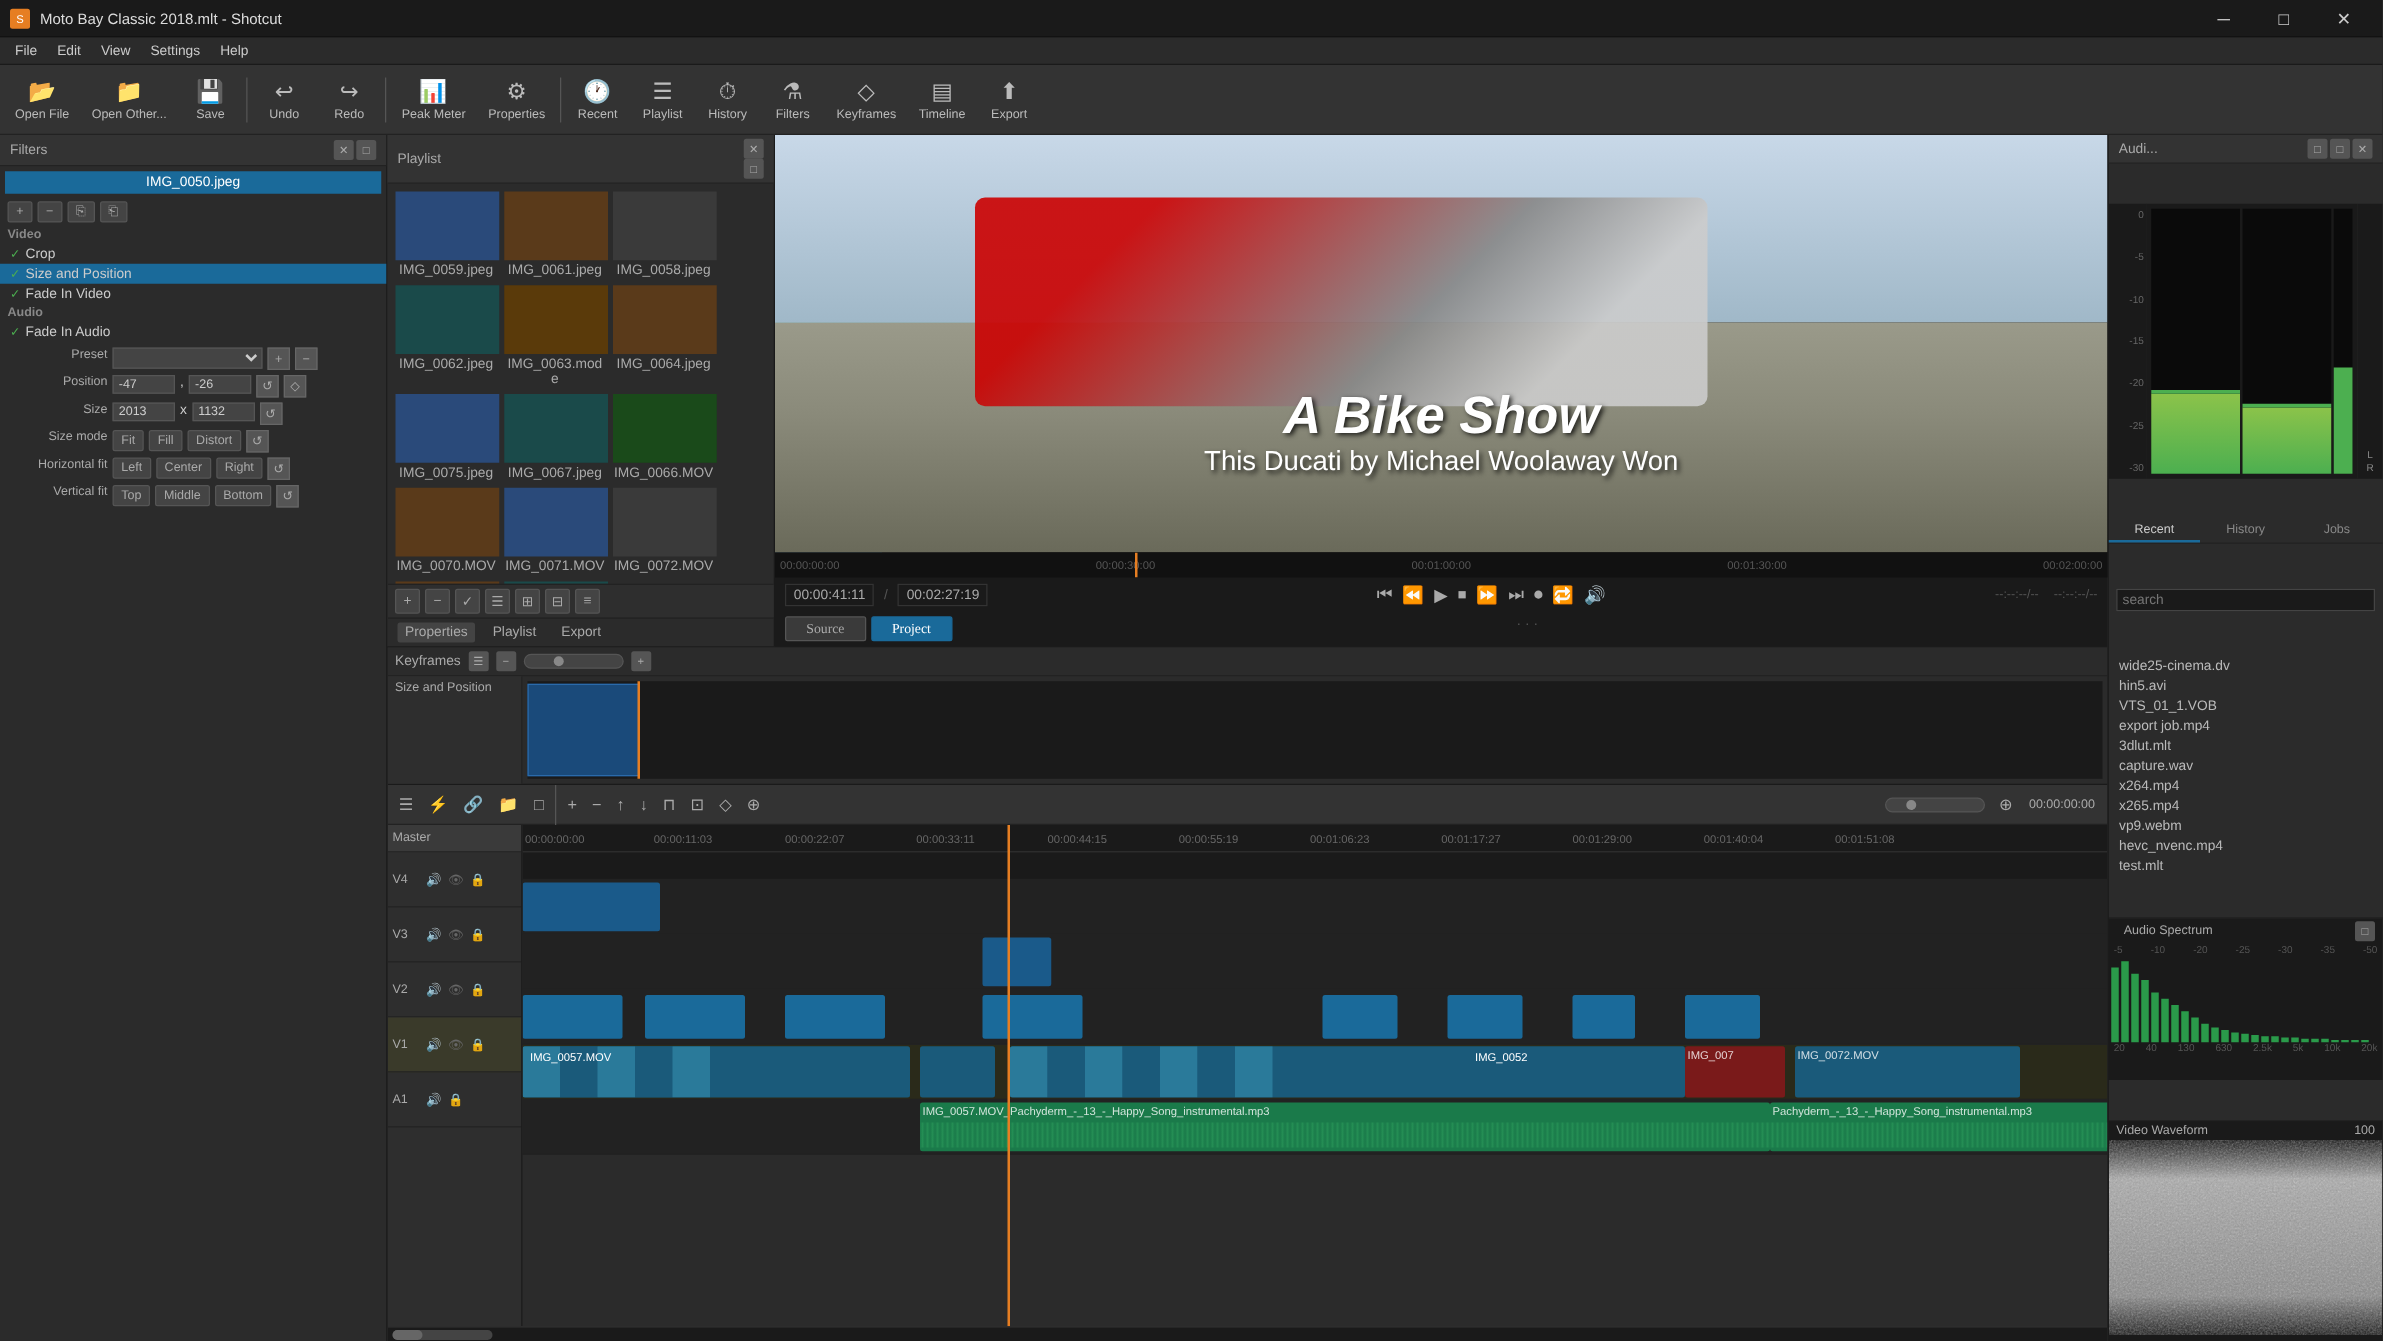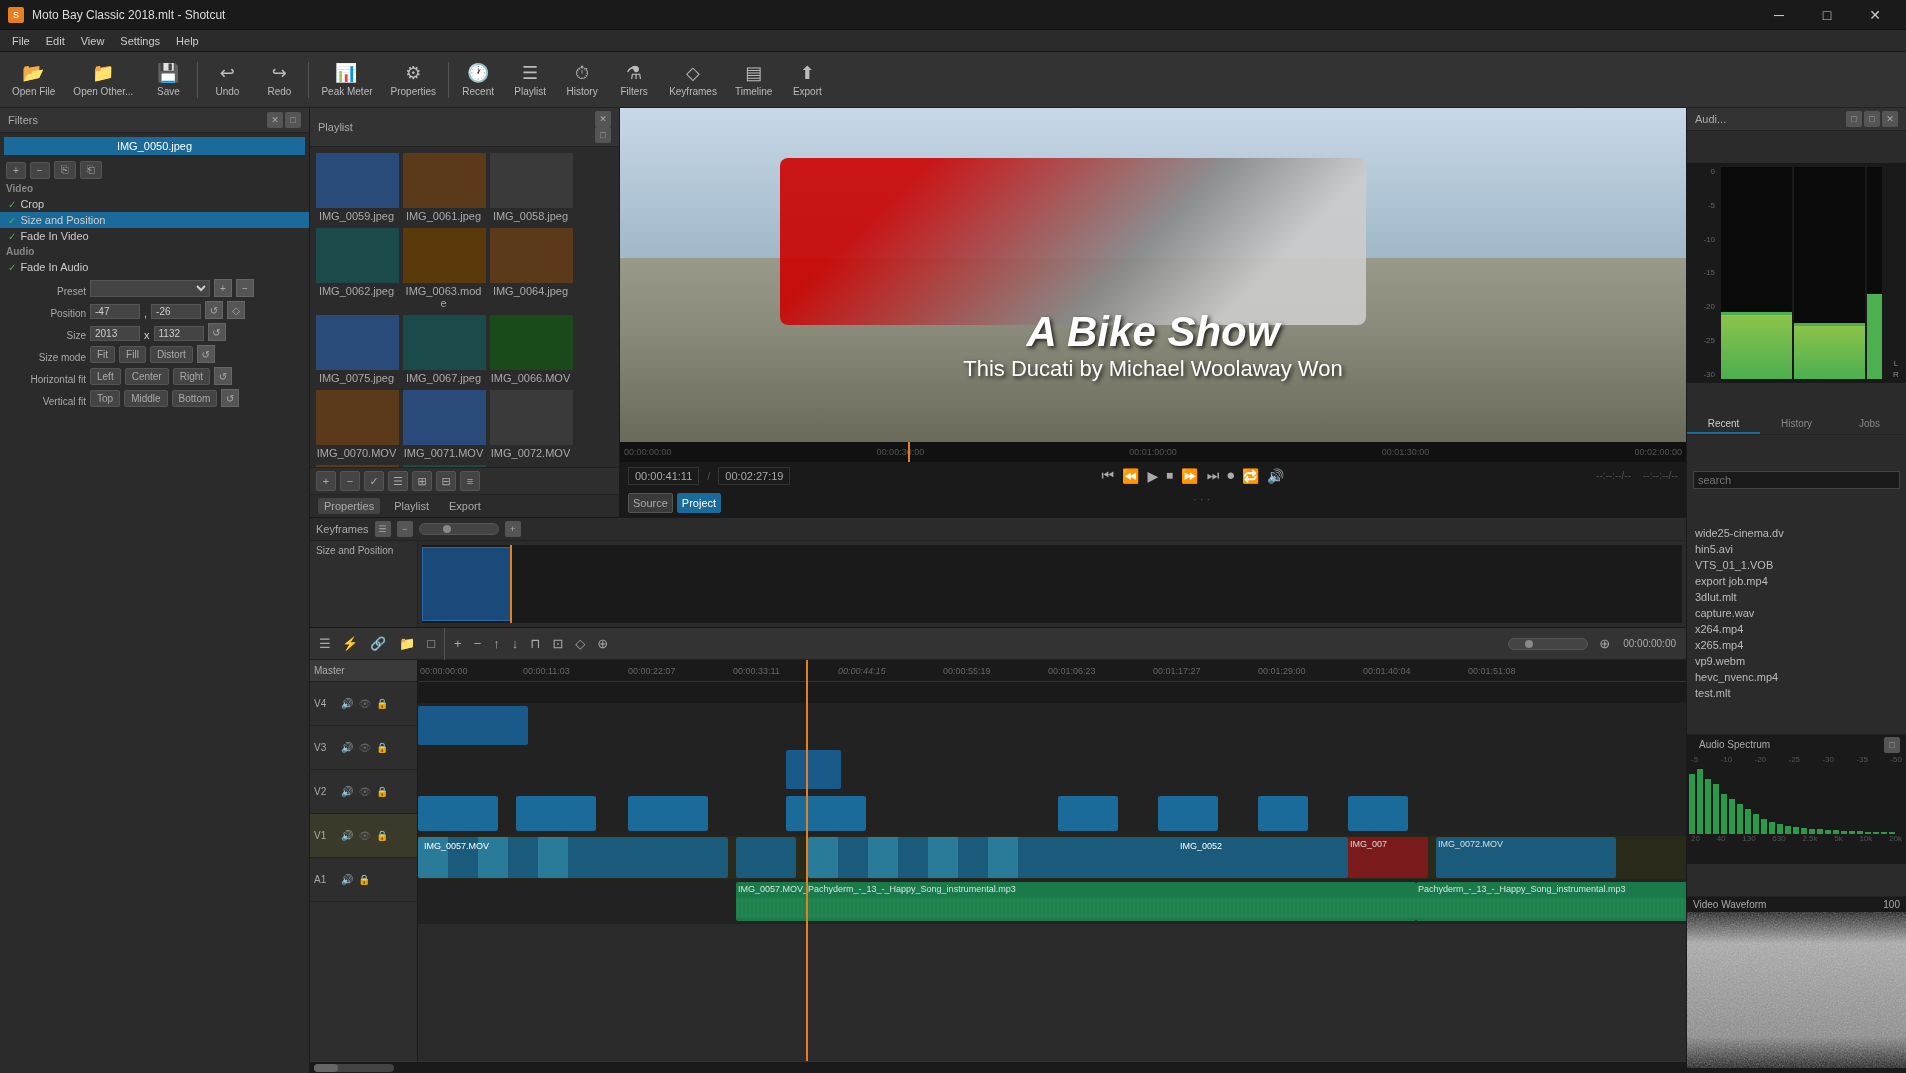--- a/index.html
+++ b/index.html
@@ -37,21 +37,21 @@
 
     .filter-section-title { padding: 2px 6px; font-size: 10px; color: #888; font-weight: bold; }
     .filter-item { display: flex; align-items: center; padding: 2px 8px; gap: 4px; cursor: pointer; }
     .filter-check { color: #4CAF50; font-size: 10px; }
     .filter-name { font-size: 11px; color: #ccc; }
     .filter-item.selected { background: #1a6a9a; }
     .fa-btn { background: #444; border: 1px solid #555; color: #aaa; padding: 2px 6px; font-size: 10px; cursor: pointer; border-radius: 2px; }
 
     
     #filter-controls { padding: 4px 6px; display: flex; flex-direction: column; gap: 4px; flex: 1; overflow-y: auto; }
-    .control-row { display: flex; align-items: flex-end; gap: 4px; }
+    .control-row { display: flex; align-items: flex-start; gap: 4px; }
     .control-label { width: 80px; font-size: 10px; color: #aaa; text-align: right; }
     .control-input { background: #444; border: 1px solid #555; color: #ccc; padding: 1px 4px; font-size: 10px; width: 60px; }
     .control-select { background: #444; border: 1px solid #555; color: #ccc; padding: 1px 2px; font-size: 10px; width: 80px; }
     .control-btn { background: #555; border: 1px solid #666; color: #aaa; width: 18px; height: 18px; font-size: 10px; cursor: pointer; display: flex; align-items: center; justify-content: center; }
 
     
     #center-area { flex: 1; display: flex; flex-direction: column; }
     #playlist-header { background: #333; padding: 3px 8px; display: flex; align-items: center; justify-content: space-between; border-bottom: 1px solid #222; }
     #playlist-header span { font-size: 11px; color: #aaa; }
     #playlist-grid { display: flex; flex-wrap: wrap; padding: 4px; gap: 2px; overflow-y: auto; flex: 1; }
@@ -72,21 +72,21 @@
     #preview-video { flex: 1; background: #000; position: relative; overflow: hidden; }
     .preview-overlay { position: absolute; bottom: 60px; left: 0; right: 0; text-align: center; }
     .preview-title { font-size: 42px; font-weight: bold; color: white; text-shadow: 2px 2px 4px rgba(0,0,0,0.8); font-style: italic; }
     .preview-subtitle { font-size: 22px; color: white; text-shadow: 2px 2px 4px rgba(0,0,0,0.8); }
     #timeline-bar { height: 24px; background: #1a1a1a; position: relative; overflow: hidden; }
     .tl-marker { position: absolute; top: 0; bottom: 0; width: 2px; background: #e67e22; }
     #transport-row { display: flex; align-items: center; padding: 3px 8px; gap: 4px; }
     .transport-time { font-size: 11px; color: #aaa; background: #1a1a1a; padding: 2px 6px; border: 1px solid #333; }
     .transport-btn { background: transparent; border: none; color: #aaa; cursor: pointer; font-size: 14px; padding: 2px; }
     #source-project-tabs { display: flex; padding: 4px 8px; gap: 4px; }
-    .sp-tab { padding: 3px 4px; background: #3a3a3a; border: 1px solid #555; color: #aaa; cursor: pointer; font-size: 11px; border-radius: 2px; }
+    .sp-tab { padding: 3px 16px; background: #3a3a3a; border: 1px solid #555; color: #aaa; cursor: pointer; font-size: 11px; border-radius: 2px; font-family: Liberation Serif, serif; }
     .sp-tab.active { background: #1a6a9a; color: white; border-color: #1a6a9a; }
 
     
     #right-panel { width: 220px; background: #2b2b2b; border-left: 1px solid #1a1a1a; display: flex; flex-direction: column; gap: 32px; }
     #right-panel-header { background: #333; padding: 3px 8px; display: flex; align-items: center; justify-content: space-between; border-bottom: 1px solid #222; }
     #right-panel-header span { font-size: 11px; color: #aaa; }
     #search-box { padding: 4px 6px; }
     #search-input { width: 100%; background: #1a1a1a; border: 1px solid #444; color: #ccc; padding: 2px 4px; font-size: 11px; }
     #recent-files { flex: 1; overflow-y: auto; }
     .recent-file { padding: 2px 8px; font-size: 11px; color: #bbb; cursor: pointer; white-space: nowrap; overflow: hidden; text-overflow: ellipsis; }
@@ -566,21 +566,21 @@
           </div>
         </div>
 
         <div id="track-content" style="flex:1; overflow-x:auto; overflow-y:hidden; display:flex; flex-direction:column; position:relative; min-width:0;">
 
           <div id="timeline-ruler" style="height:22px; background:#1a1a1a; border-bottom:1px solid #333; position:relative; flex-shrink:0; min-width:1100px;">
             <span class="ruler-mark" style="left:2px;">00:00:00:00</span>
             <span class="ruler-mark" style="left:105px;">00:00:11:03</span>
             <span class="ruler-mark" style="left:210px;">00:00:22:07</span>
             <span class="ruler-mark" style="left:315px;">00:00:33:11</span>
-            <span class="ruler-mark" style="left:420px;font-style:italic;">00:00:44:15</span>
+            <span class="ruler-mark" style="left:420px;">00:00:44:15</span>
             <span class="ruler-mark" style="left:525px;">00:00:55:19</span>
             <span class="ruler-mark" style="left:630px;">00:01:06:23</span>
             <span class="ruler-mark" style="left:735px;">00:01:17:27</span>
             <span class="ruler-mark" style="left:840px;">00:01:29:00</span>
             <span class="ruler-mark" style="left:945px;">00:01:40:04</span>
             <span class="ruler-mark" style="left:1050px;">00:01:51:08</span>
           </div>
 
           <div class="tracks" style="min-width:1100px;">
 

